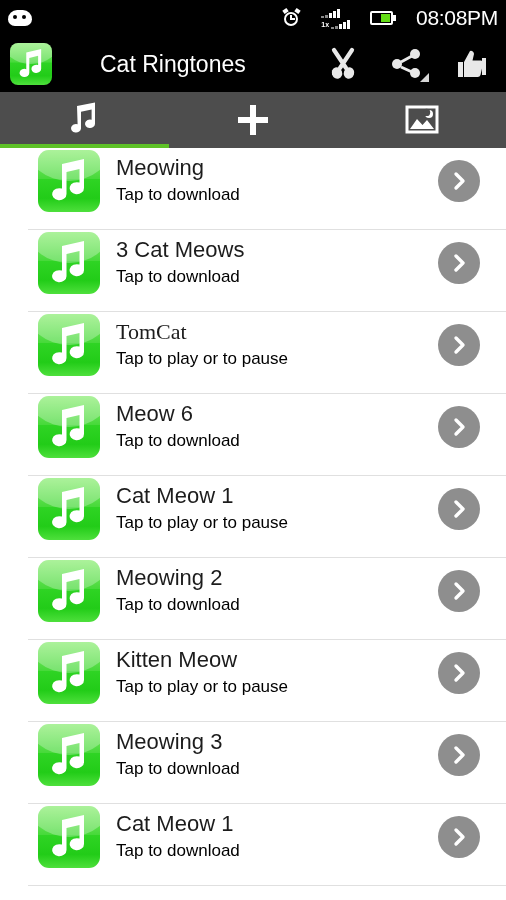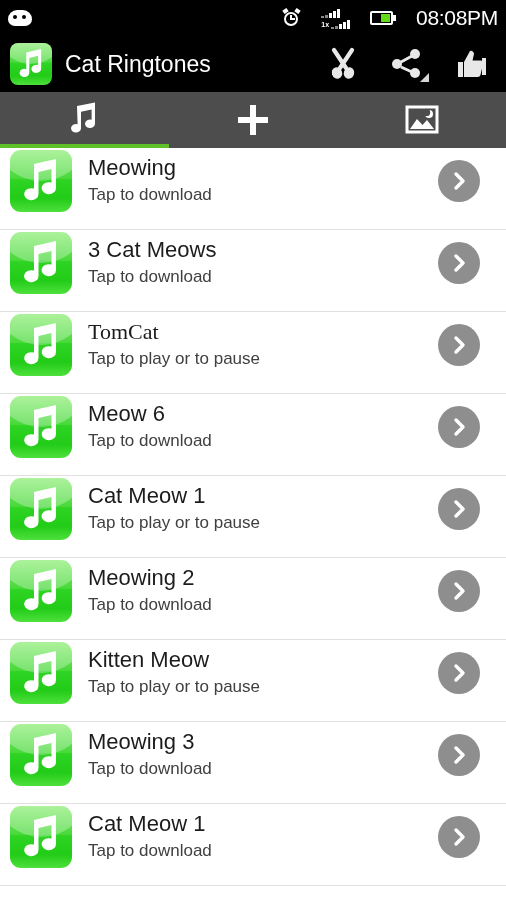--- a/index.html
+++ b/index.html
@@ -67,21 +67,21 @@
     position:absolute; right:0; top:4px; width:3px; height:6px; background:#fff;
   }
   .battery .fill {
     position:absolute; left:11px; top:3px; width:9px; height:8px; background:#64dd17;
   }
   .clock { color:#fff; font-size:21px; letter-spacing:-0.3px; }
 
   
   .actionbar {
     height:56px; background:#000;
-    display:flex; align-items:center; padding:0 6px 0 10px;
+    display:flex; align-items:center; padding:0 6px 0 10px;gap:35px;
   }
   .app-logo {
     width:42px; height:42px; border-radius:8px; position:relative;
     overflow:hidden; flex:none;
   }
   .app-title {
     color:#fff; font-size:23px; margin-left:13px; flex:1; white-space:nowrap;
   }
   .ab-actions { display:flex; align-items:center; gap:18px; padding-right:6px; }
   .ab-btn {
@@ -105,31 +105,32 @@
     z-index:0;
   }
   .tab .underline { z-index:1; }
 
   
   .list { position:absolute; top:148px; left:0; right:0; bottom:0; background:#fff; }
   .row {
     height:82px; display:flex; align-items:center;
     border-bottom:1px solid #e0e0e0; padding:0 0 16px 10px; background:#fff;
     position:relative;
+    margin-left:28px;
   }
   .row-thumb {
     width:62px; height:62px; border-radius:11px; flex:none; position:relative;
     overflow:hidden;
   }
   .row-text { flex:1; margin-left:16px; overflow:hidden; }
   .row-title {
     font-size:22px; color:#1c1c1c; line-height:27px; white-space:nowrap;
   }
   .row-sub {
-    font-size:17px; color:#404040; line-height:24px; margin-top:2px; white-space:nowrap;
+    font-size:17px; color:#000000; line-height:24px; margin-top:2px; white-space:nowrap;
   }
   .row-arrow {
     width:42px; height:42px; border-radius:50%; background:#8e8e8e; flex:none;
     margin-right:26px; display:flex; align-items:center; justify-content:center;
   }
 
   
   .tile-bg {
     position:absolute; inset:0;
     background:linear-gradient(180deg,#8ced74 0%,#47d93a 46%,#2fd424 47%,#22cc18 78%,#4ee03c 100%);

